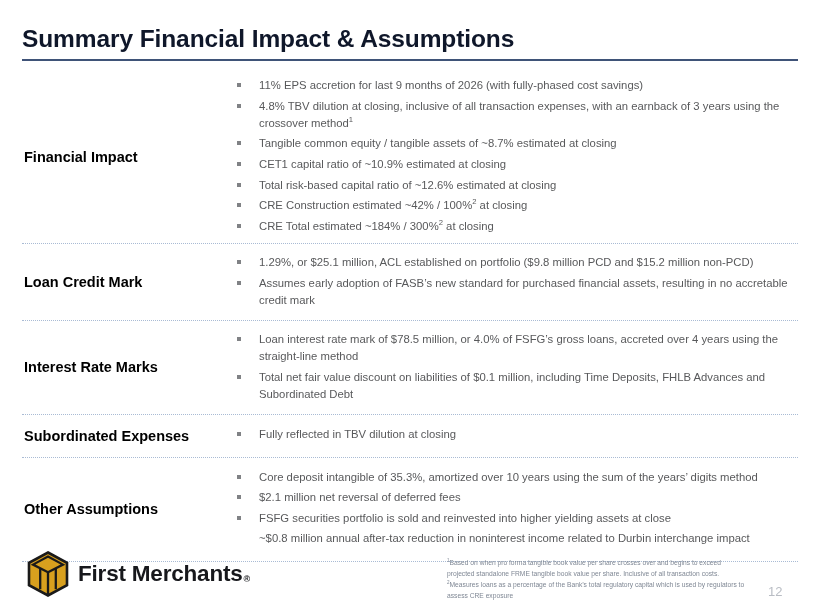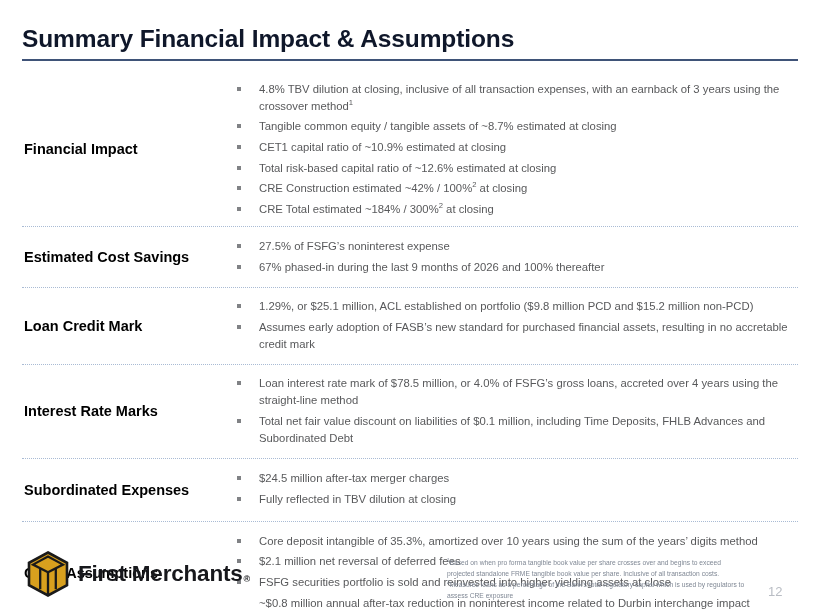--- a/index.html
+++ b/index.html
@@ -186,42 +186,31 @@
   </div>
 
   <div class="sections">
 
     <div class="section sec-financial">
       <div class="sec-label-cell">
         <div class="sec-label">Financial Impact</div>
       </div>
       <div class="sec-body-cell">
         <ul class="bullets">
-          <li><span class="marker"></span></li>
+          <li><span class="marker"></span><span>11% EPS accretion for last 9 months of 2026 (with fully-phased cost savings)</span></li>
           <li><span class="marker"></span><span>4.8% TBV dilution at closing, inclusive of all transaction expenses, with an earnback of 3 years using the crossover method<sup>1</sup></span></li>
           <li><span class="marker"></span><span>Tangible common equity / tangible assets of ~8.7% estimated at closing</span></li>
           <li><span class="marker"></span><span>CET1 capital ratio of ~10.9% estimated at closing</span></li>
           <li><span class="marker"></span><span>Total risk-based capital ratio of ~12.6% estimated at closing</span></li>
           <li><span class="marker"></span><span>CRE Construction estimated ~42% / 100%<sup>2</sup> at closing</span></li>
           <li><span class="marker"></span><span>CRE Total estimated ~184% / 300%<sup>2</sup> at closing</span></li>
         </ul>
       </div>
     </div>
 
-    <div class="section sec-cost">
-      <div class="sec-label-cell">
-        <div class="sec-label">Estimated Cost Savings</div>
-      </div>
-      <div class="sec-body-cell">
-        <ul class="bullets">
-          <li><span class="marker"></span><span>27.5% of FSFG’s noninterest expense</span></li>
-          <li><span class="marker"></span><span>67% phased-in during the last 9 months of 2026 and 100% thereafter</span></li>
-        </ul>
-      </div>
-    </div>
 
     <div class="section sec-loan">
       <div class="sec-label-cell">
         <div class="sec-label">Loan Credit Mark</div>
       </div>
       <div class="sec-body-cell">
         <ul class="bullets">
           <li><span class="marker"></span><span>1.29%, or $25.1 million, ACL established on portfolio ($9.8 million PCD and $15.2 million non-PCD)</span></li>
           <li><span class="marker"></span><span>Assumes early adoption of FASB’s new standard for purchased financial assets, resulting in no accretable credit mark</span></li>
         </ul>
@@ -239,21 +228,20 @@
         </ul>
       </div>
     </div>
 
     <div class="section sec-trans">
       <div class="sec-label-cell">
         <div class="sec-label">Subordinated Expenses</div>
       </div>
       <div class="sec-body-cell">
         <ul class="bullets">
-          <li><span class="marker"></span><span>$24.5 million after-tax merger charges</span></li>
           <li><span class="marker"></span><span>Fully reflected in TBV dilution at closing</span></li>
         </ul>
       </div>
     </div>
 
     <div class="section sec-other">
       <div class="sec-label-cell">
         <div class="sec-label">Other Assumptions</div>
       </div>
       <div class="sec-body-cell">

